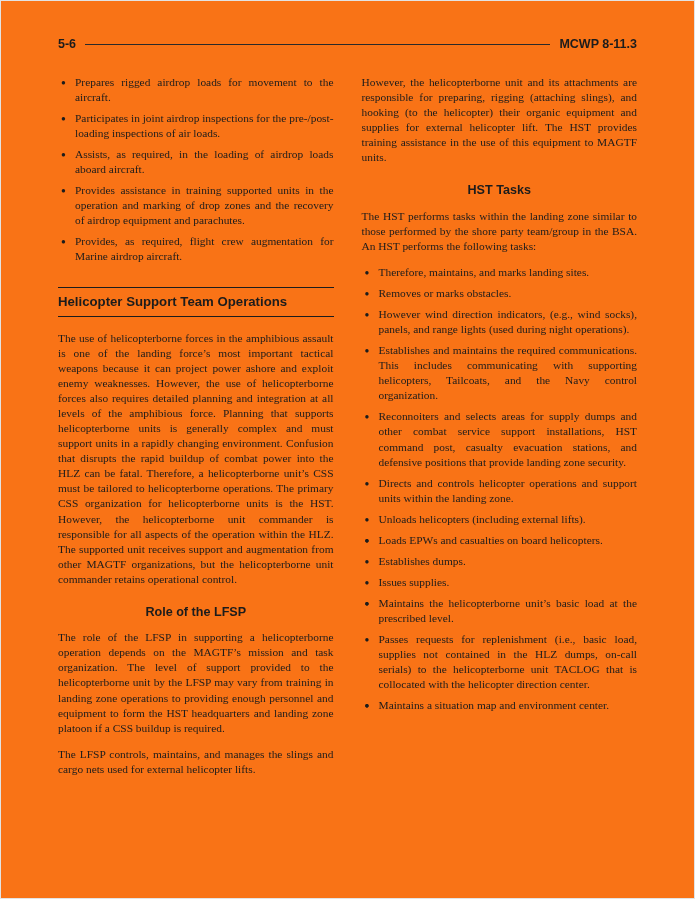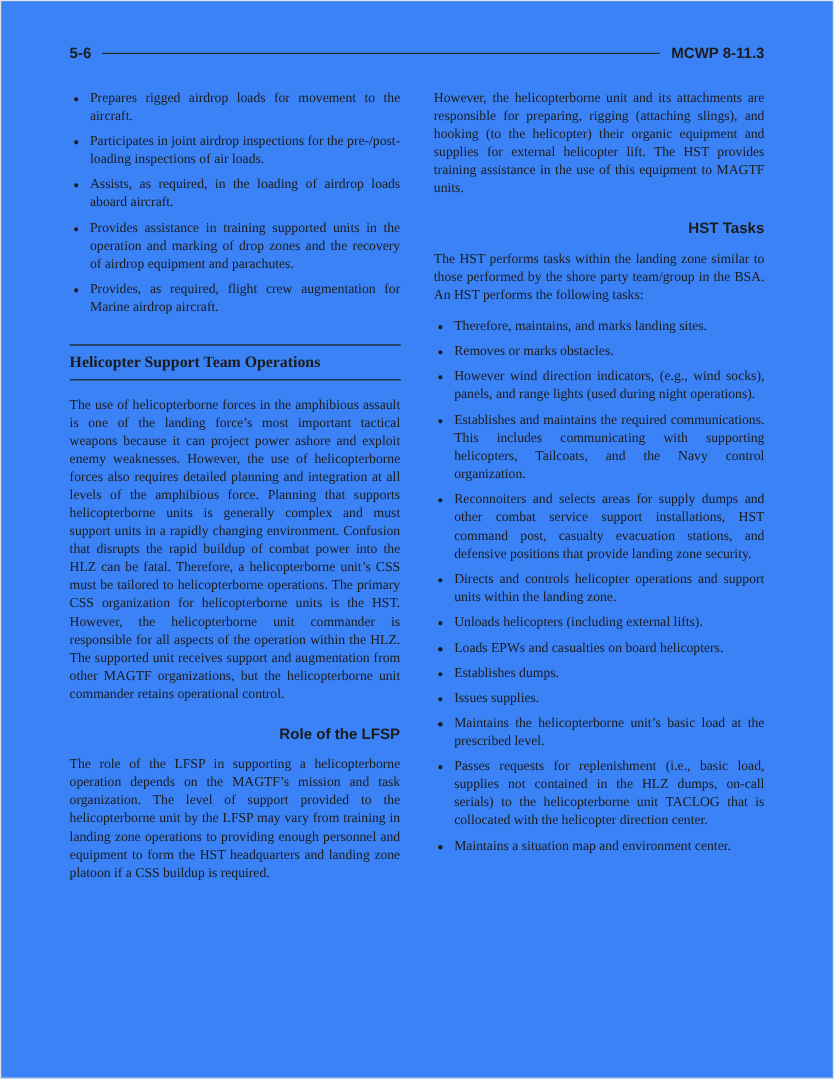--- a/index.html
+++ b/index.html
@@ -1,21 +1,21 @@
 <!DOCTYPE html>
 <html><head>
 <meta charset="utf-8">
 <style>
   * { box-sizing: border-box; }
   html, body { margin: 0; padding: 0; background: #f2f2f2; }
   .page {
     width: 695px;
     height: 899px;
     margin: 0 auto;
-    background: #3b82f6;
+    background: #f97316;
     border: 1px solid #e3e3e3;
     padding: 36px 57px 20px 57px;
     font-family: "Liberation Serif", serif;
     color: #1c1c1c;
     overflow: hidden;
   }
   .page-header {
     display: flex;
     align-items: center;
     font-family: "Liberation Sans", sans-serif;
@@ -51,34 +51,34 @@
     margin-bottom: 6px;
   }
   ul.bullets .dot {
     position: absolute;
     left: 3px;
     top: 1px;
     font-size: 8px;
     line-height: 14px;
   }
   .section-heading {
-    font-family: Liberation Serif, serif;
+    font-family: Liberation Sans, sans-serif;
     font-weight: bold;
     font-size: 13.2px;
     text-align: left;
     border-top: 1.2px solid #1c1c1c;
     border-bottom: 1.2px solid #1c1c1c;
     padding: 5px 0 6px 0;
     margin: 22px 0 14px 0;
   }
   .sub-heading {
     font-family: "Liberation Sans", sans-serif;
     font-weight: bold;
     font-size: 12.6px;
-    text-align: right;
+    text-align: center;
     margin: 17px 0 10px 0;
   }
 </style>
 </head>
 <body>
 
 <div class="page">
 
   <div class="page-header">
     <span>5-6</span>
@@ -114,20 +114,21 @@
         </ul>
 
       <h2 class="section-heading">Helicopter Support Team Operations</h2>
 
       <p>The use of helicopterborne forces in the amphibious assault is one of the landing force’s most important tactical weapons because it can project power ashore and exploit enemy weaknesses. However, the use of helicopterborne forces also requires detailed planning and integration at all levels of the amphibious force. Planning that supports helicopterborne units is generally complex and must support units in a rapidly changing environment. Confusion that disrupts the rapid buildup of combat power into the HLZ can be fatal. Therefore, a helicopterborne unit’s CSS must be tailored to helicopterborne operations. The primary CSS organization for helicopterborne units is the HST. However, the helicopterborne unit commander is responsible for all aspects of the operation within the HLZ. The supported unit receives support and augmentation from other MAGTF organizations, but the helicopterborne unit commander retains operational control.</p>
 
       <h3 class="sub-heading">Role of the LFSP</h3>
 
       <p>The role of the LFSP in supporting a helicopterborne operation depends on the MAGTF’s mission and task organization. The level of support provided to the helicopterborne unit by the LFSP may vary from training in landing zone operations to providing enough personnel and equipment to form the HST headquarters and landing zone platoon if a CSS buildup is required.</p>
 
+      <p>The LFSP controls, maintains, and manages the slings and cargo nets used for external helicopter lifts.</p>
 
     </div>
 
     <div class="col">
 
       <p>However, the helicopterborne unit and its attachments are responsible for preparing, rigging (attaching slings), and hooking (to the helicopter) their organic equipment and supplies for external helicopter lift. The HST provides training assistance in the use of this equipment to MAGTF units.</p>
 
       <h3 class="sub-heading">HST Tasks</h3>
 
       <p>The HST performs tasks within the landing zone similar to those performed by the shore party team/group in the BSA. An HST performs the following tasks:</p>

